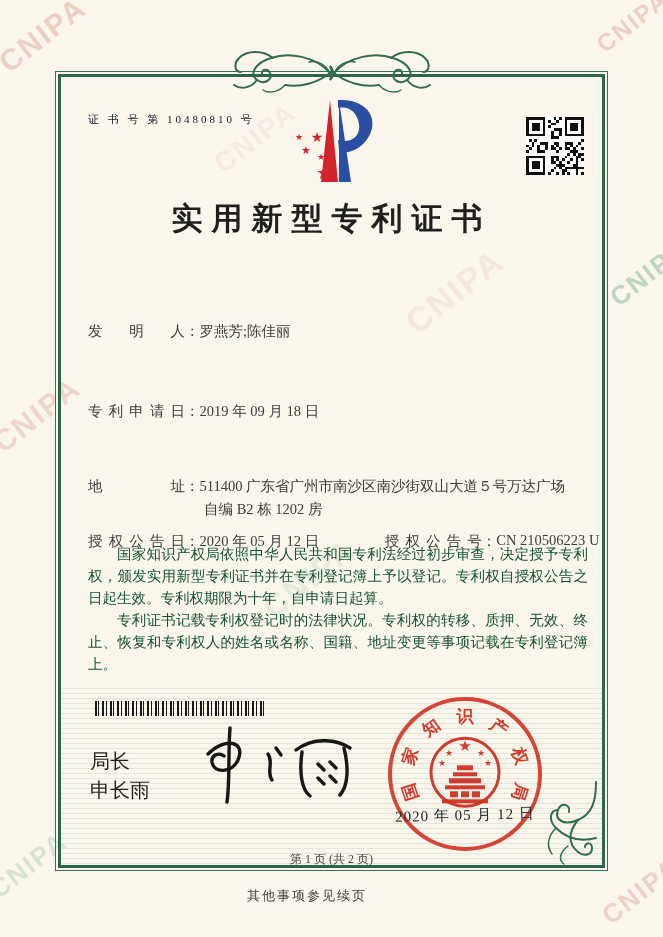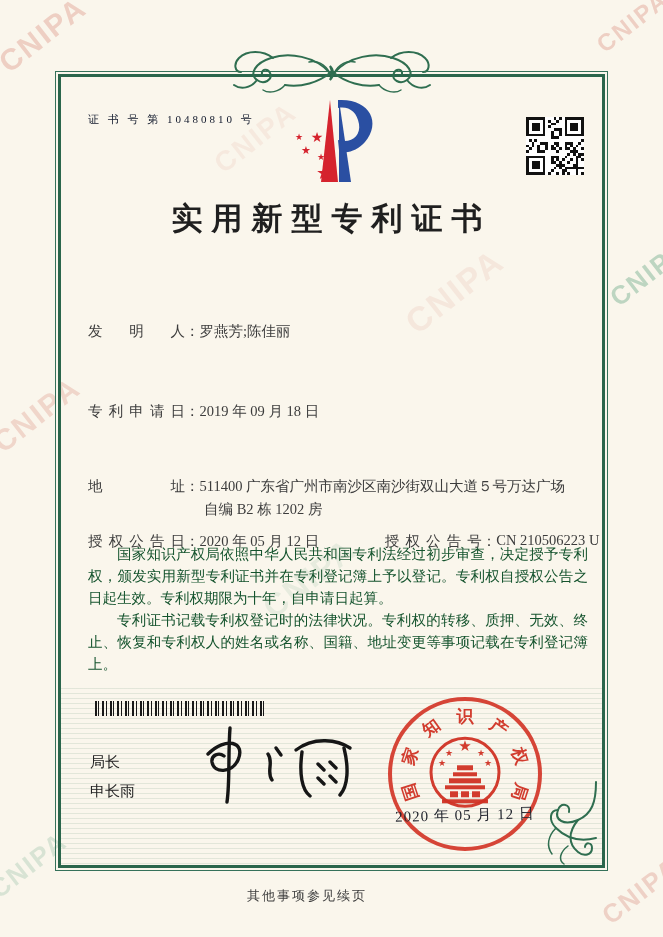--- a/index.html
+++ b/index.html
@@ -34,21 +34,21 @@
   .value{display:inline-block;vertical-align:top;}
   .addr2{margin-left:116px;margin-top:4px;}
   .grant-no{margin-left:62px;}
 
   .paras{position:absolute;left:88px;top:543px;width:500px;font-size:14.5px;color:#14532d;line-height:22px;text-align:justify;}
   .paras p{margin:0;text-indent:2em;}
 
   .barcode{position:absolute;left:95px;top:701px;width:170px;height:15px;
     background:repeating-linear-gradient(90deg,#181818 0 2px,rgba(0,0,0,0) 2px 3px,#181818 3px 4px,rgba(0,0,0,0) 4px 7px,#181818 7px 9px,rgba(0,0,0,0) 9px 11px,#181818 11px 12px,rgba(0,0,0,0) 12px 15px);}
 
-  .director{position:absolute;left:90px;top:747px;font-family:"Liberation Sans","DejaVu Sans",sans-serif;font-size:15px;color:#222;line-height:29px;}
+  .director{position:absolute;left:90px;top:747px;font-family:"Liberation Sans","DejaVu Sans",sans-serif;font-size:20px;color:#222;line-height:29px;}
 
   .signature{position:absolute;left:192px;top:720px;}
 
   .seal{position:absolute;left:388px;top:697px;width:154px;height:154px;}
   .seal-ring{position:absolute;inset:0;border:4.5px solid rgba(210,53,39,.92);border-radius:50%;}
   .seal-char{position:absolute;left:50%;top:50%;width:20px;height:20px;margin:-10px 0 0 -10px;
     color:rgba(208,50,36,.95);font-size:17px;font-weight:bold;text-align:center;line-height:20px;}
   .seal-emblem{position:absolute;left:50%;top:50%;transform:translate(-50%,-52%);}
   .seal-date{position:absolute;left:382px;top:806px;width:166px;text-align:center;font-size:15px;color:#23262f;letter-spacing:1px;transform:rotate(-1.5deg);}
 
@@ -307,15 +307,16 @@
   <svg class="corner-flourish" width="66" height="86" viewBox="0 0 66 86">
     <g stroke="#2f6e50" fill="none" stroke-width="2" stroke-linecap="round">
       <path d="M58,2 C58,22 54,34 40,40 C26,46 16,40 20,30 C23,22 33,24 31,32"></path>
       <path d="M58,58 C42,62 28,58 18,48 C10,40 12,30 20,30"></path>
       <path d="M40,40 C30,52 30,64 40,72 C46,77 54,75 54,68 C54,62 47,62 47,67"></path>
       <path d="M18,48 C10,56 8,66 14,74" stroke-width="1.5"></path>
       <path d="M30,66 C22,72 20,80 26,84" stroke-width="1.5"></path>
     </g>
   </svg>
 
+  <div class="page-num">第 1 页 (共 2 页)</div>
   <div class="footer-note">其他事项参见续页</div>
 
 </div>
 
 </body></html>

